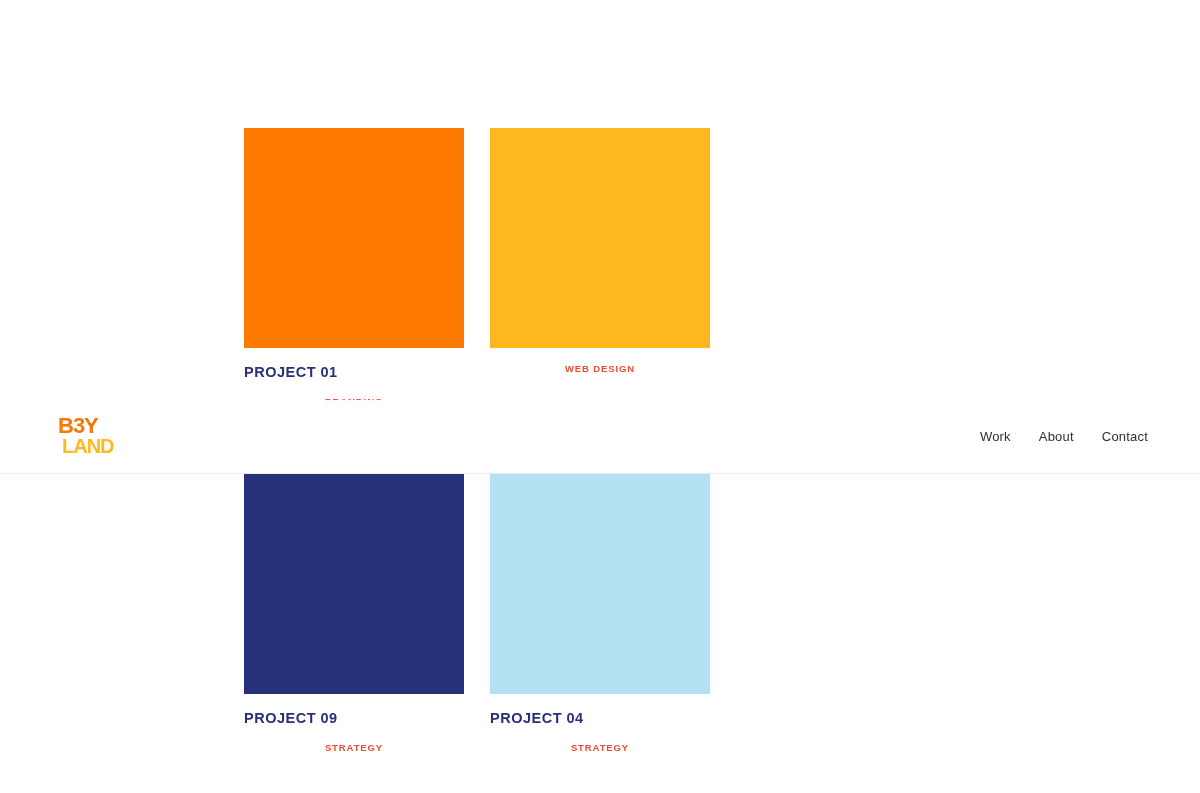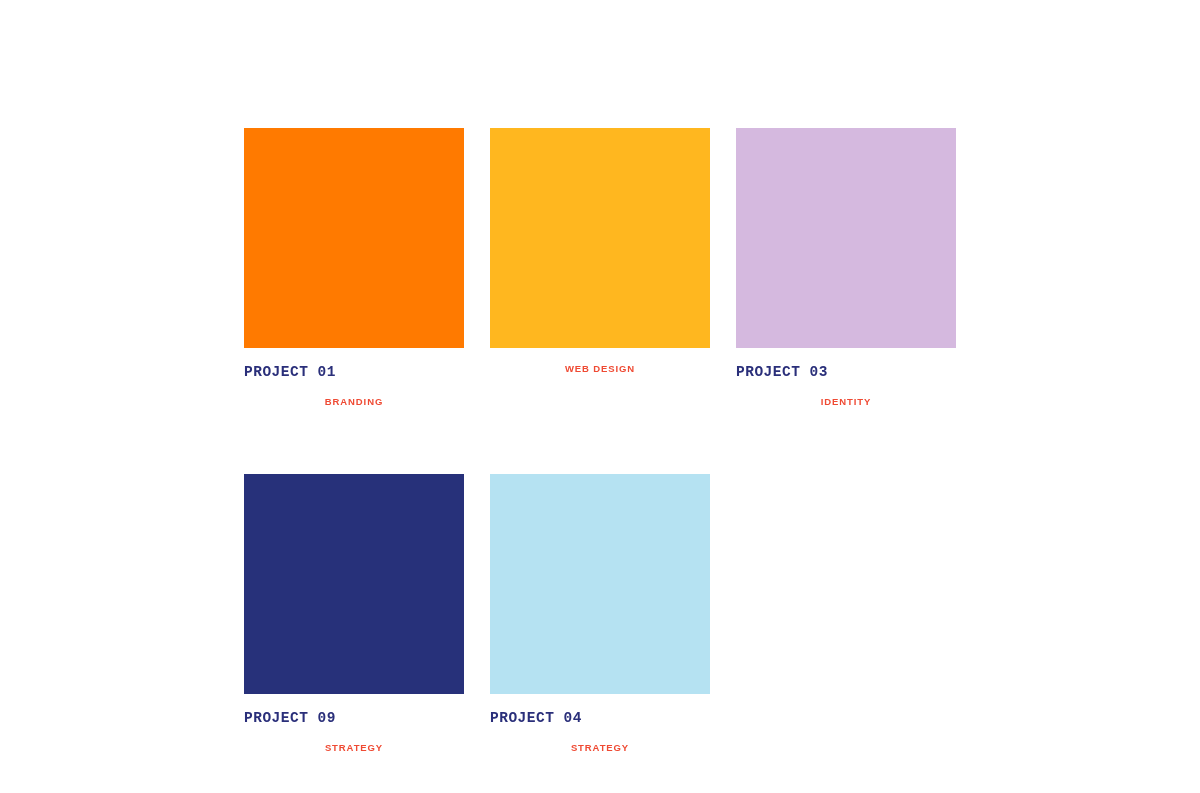--- a/index.html
+++ b/index.html
@@ -44,21 +44,20 @@
   }
 
   .card-title {
     margin-top: 16px;
     font-size: 14.5px;
     font-weight: bold;
     letter-spacing: 0.5px;
     color: #2a2f7a;
     line-height: 1.2;
     white-space: nowrap;
-    font-family: Liberation Mono, monospace;
   }
 
   .card-cat {
     margin-top: 15px;
     font-size: 9.5px;
     font-weight: bold;
     letter-spacing: 0.9px;
     color: #ef4a33;
     line-height: 1.2;
     white-space: nowrap;
@@ -129,39 +128,50 @@
       <div class="card-thumb" style="background: rgb(255, 122, 0);"></div>
       <div class="card-title">PROJECT 01</div>
       <div class="card-cat">BRANDING</div>
     </div>
 
     <div class="card">
       <div class="card-thumb" style="background: rgb(255, 183, 31);"></div>
       <div class="card-cat">WEB DESIGN</div>
     </div>
 
-    <div class="card">
-      <div class="card-thumb" style="background: rgb(213, 185, 223);"></div>
-      <div class="card-title">PROJECT 03</div>
-      <div class="card-cat">IDENTITY</div>
-    </div>
 
   </div>
 
   <div class="row2">
 
     <div class="card">
       <div class="card-thumb" style="background: rgb(39, 49, 122);"></div>
       <div class="card-title">PROJECT 09</div>
       <div class="card-cat">STRATEGY</div>
     </div>
 
     <div class="card">
       <div class="card-thumb" style="background: rgb(181, 226, 242);"></div>
       <div class="card-title">PROJECT 04</div>
       <div class="card-cat">STRATEGY</div>
     </div>
 
 
   </div>
 
+  <header class="header">
+
+    <a class="logo" href="#">
+      <svg width="64" height="48" viewBox="0 0 64 48">
+        <text id="logo-l1" x="0" y="20" font-family="'Liberation Sans', sans-serif" font-size="22" font-weight="bold" fill="#F97706" letter-spacing="-1">B3Y</text>
+        <text id="logo-l2" x="4" y="40" font-family="'Liberation Sans', sans-serif" font-size="20" font-weight="bold" fill="#FFB81F" letter-spacing="-1">LAND</text>
+      </svg>
+    </a>
+
+    <nav class="nav">
+      <a class="nav-link" href="#">Work</a>
+      <a class="nav-link" href="#">About</a>
+      <a class="nav-link" href="#">Contact</a>
+    </nav>
+
+  </header>
 
 </div>
 
 </body></html>

